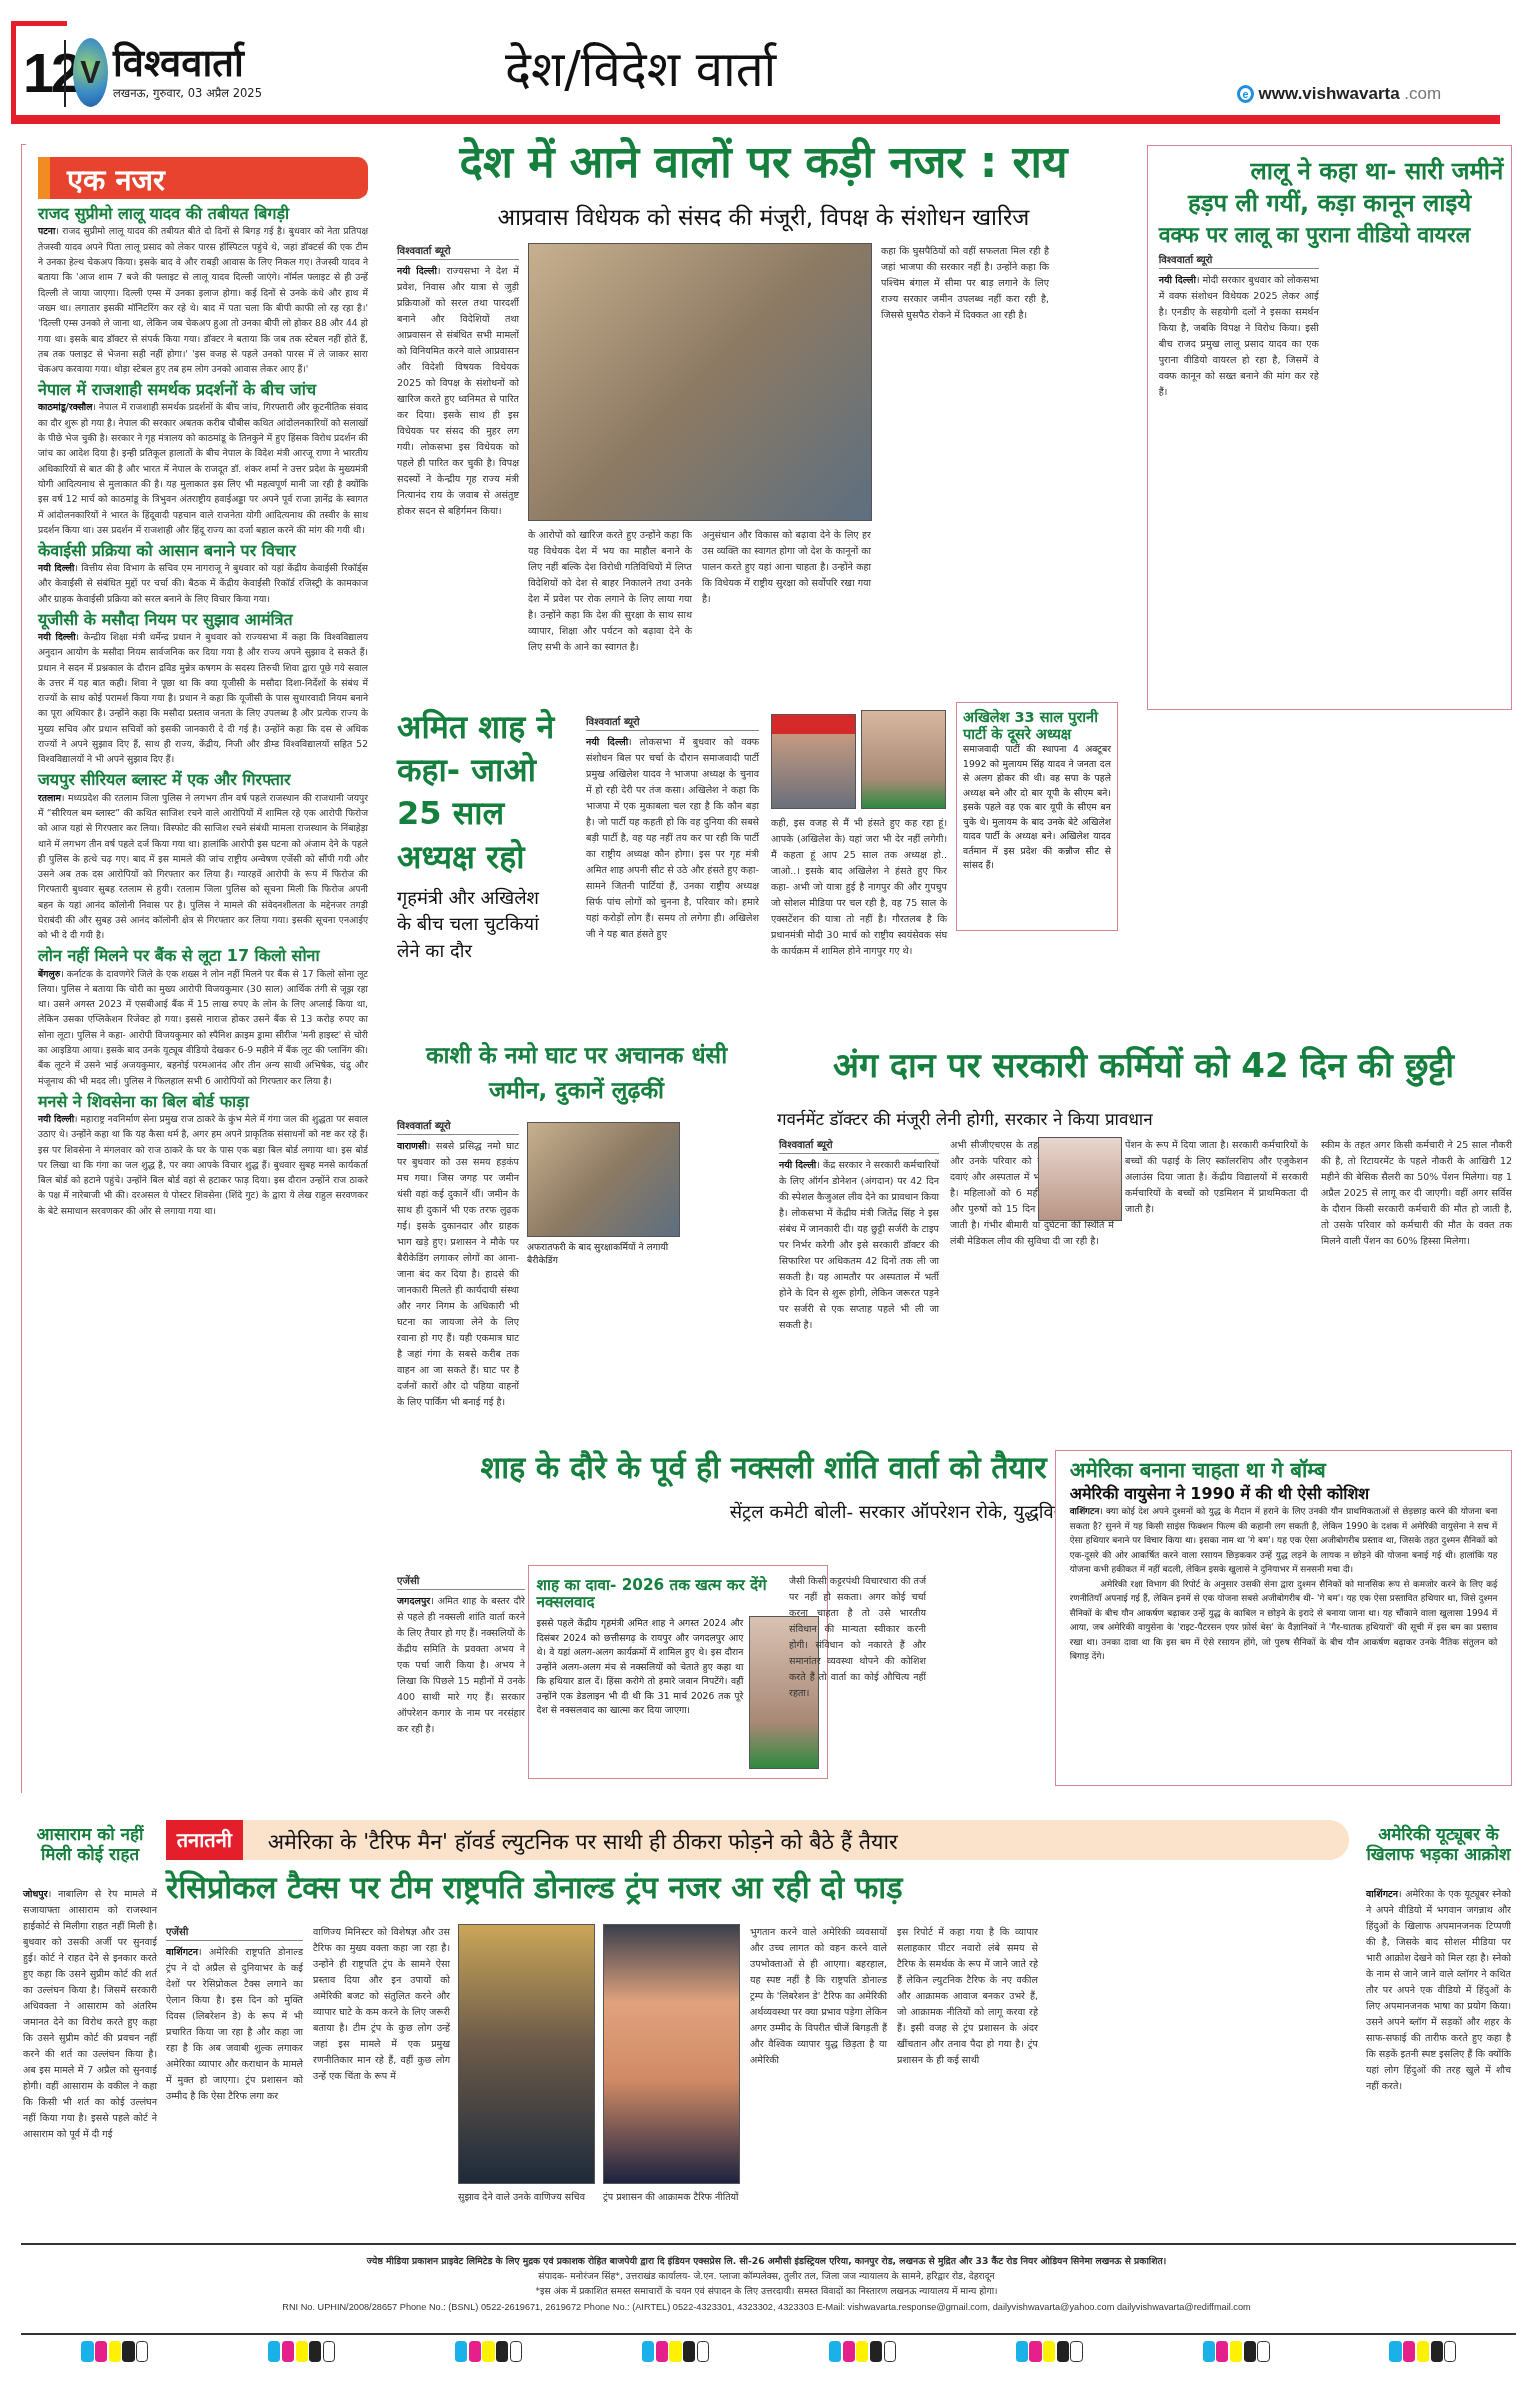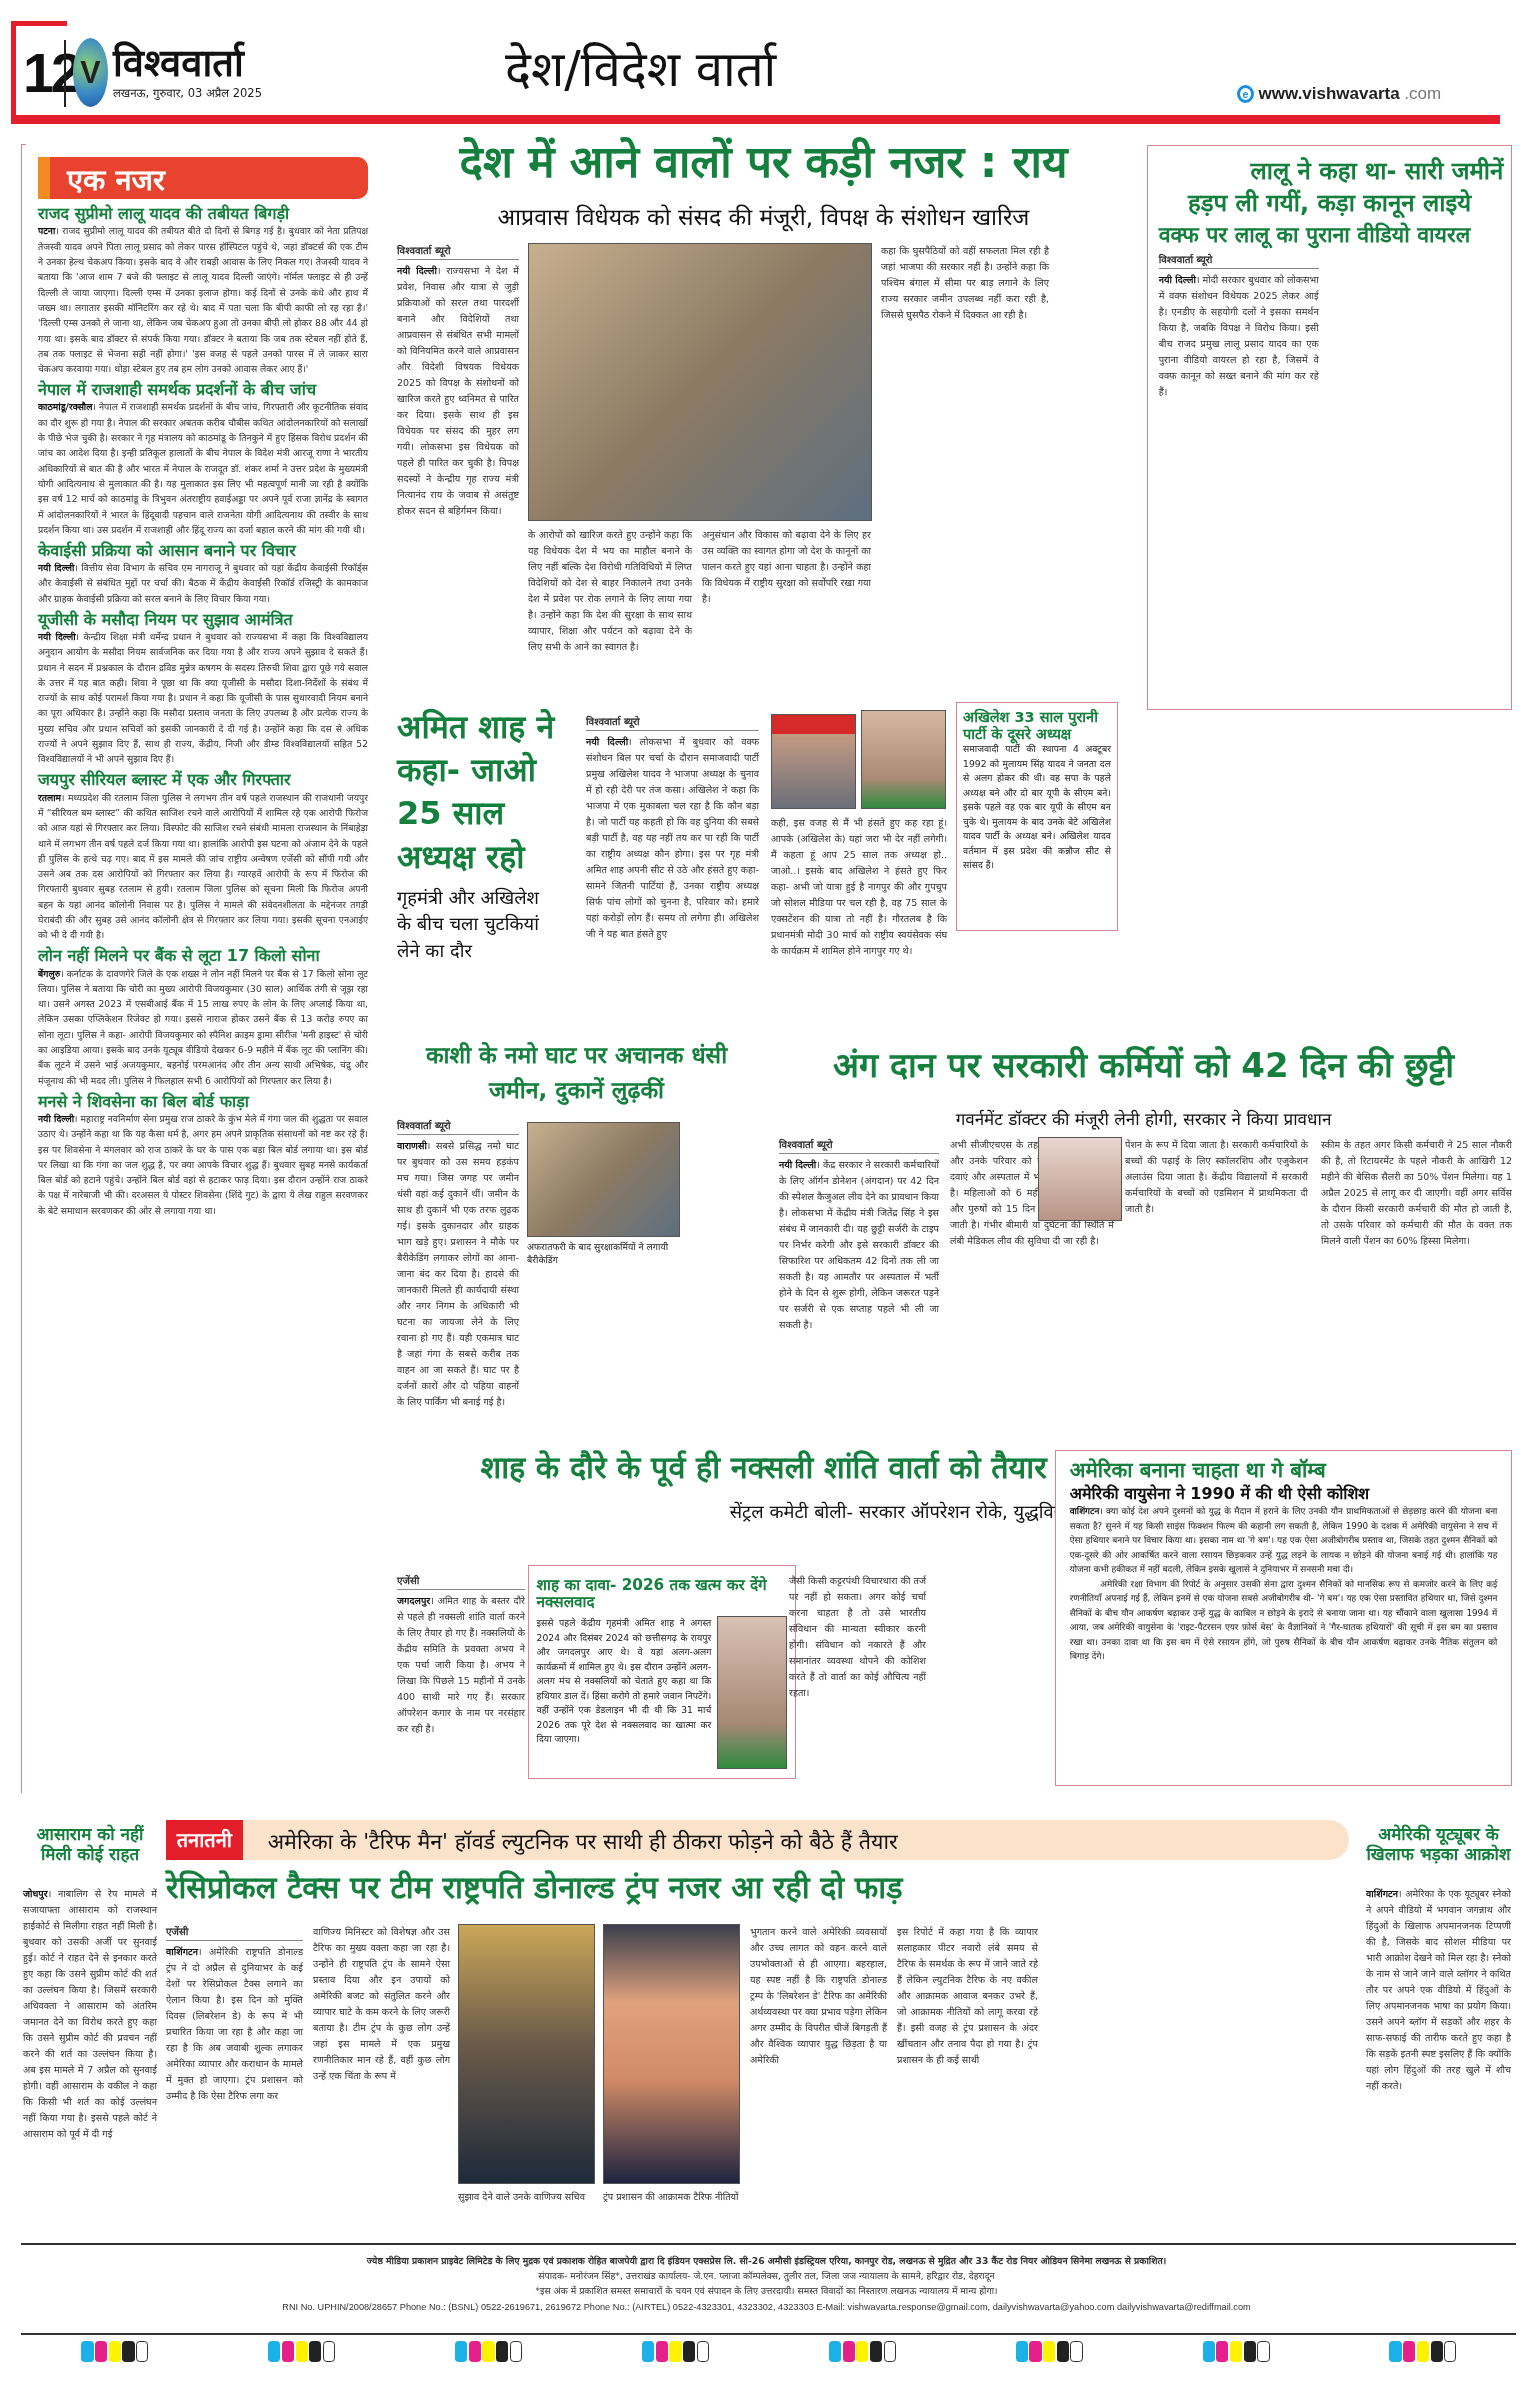--- a/index.html
+++ b/index.html
@@ -133,21 +133,21 @@
 
 <div class="abs hd" style="left:397px;top:1038px;width:359px;font-size:23px;text-align:center;line-height:1.5">काशी के नमो घाट पर अचानक धंसी जमीन, दुकानें लुढ़कीं</div>
 <div class="col" style="left:397px;top:1118px;width:122px">
   <div class="byline">विश्ववार्ता ब्यूरो</div>
   <p class="body"><b>वाराणसी</b>। <span>सबसे प्रसिद्ध नमो घाट पर बुधवार को उस समय हड़कंप मच गया। जिस जगह पर जमीन धंसी वहां कई दुकानें थीं। जमीन के साथ ही दुकानें भी एक तरफ लुढ़क गईं। इसके दुकानदार और ग्राहक भाग खड़े हुए। प्रशासन ने मौके पर बैरीकेडिंग लगाकर लोगों का आना-जाना बंद कर दिया है। हादसे की जानकारी मिलते ही कार्यदायी संस्था और नगर निगम के अधिकारी भी घटना का जायजा लेने के लिए रवाना हो गए हैं। यही एकमात्र घाट है जहां गंगा के सबसे करीब तक वाहन आ जा सकते हैं। घाट पर है दर्जनों कारों और दो पहिया वाहनों के लिए पार्किंग भी बनाई गई है।</span></p>
 </div>
 <div class="abs img" style="left:527px;top:1122px;width:153px;height:115px"></div>
 <div class="abs" style="left:527px;top:1240px;width:153px;font-size:9.2px;color:#222">अफरातफरी के बाद सुरक्षाकर्मियों ने लगायी बैरीकेडिंग</div>
 
 <div class="abs hd" style="left:777px;top:1046px;width:733px;font-size:34px;text-align:center">अंग दान पर सरकारी कर्मियों को 42 दिन की छुट्टी</div>
-<div class="abs" style="left:777px;top:1107px;width:733px;font-size:17px;text-align:center;color:#111">गवर्नमेंट डॉक्टर की मंजूरी लेनी होगी, सरकार ने किया प्रावधान</div>
+<div class="abs" style="left:777px;top:1107px;width:733px;font-size:17px;text-align:left;color:#111">गवर्नमेंट डॉक्टर की मंजूरी लेनी होगी, सरकार ने किया प्रावधान</div>
 <div class="col" style="left:779px;top:1137px;width:160px">
   <div class="byline">विश्ववार्ता ब्यूरो</div>
   <p class="body"><b>नयी दिल्ली</b>। <span>केंद्र सरकार ने सरकारी कर्मचारियों के लिए ऑर्गन डोनेशन (अंगदान) पर 42 दिन की स्पेशल कैजुअल लीव देने का प्रावधान किया है। लोकसभा में केंद्रीय मंत्री जितेंद्र सिंह ने इस संबंध में जानकारी दी। यह छुट्टी सर्जरी के टाइप पर निर्भर करेगी और इसे सरकारी डॉक्टर की सिफारिश पर अधिकतम 42 दिनों तक ली जा सकती है। यह आमतौर पर अस्पताल में भर्ती होने के दिन से शुरू होगी, लेकिन जरूरत पड़ने पर सर्जरी से एक सप्ताह पहले भी ली जा सकती है।</span></p>
 </div>
 <div class="col" style="left:950px;top:1137px;width:164px">
     <p class="body">अभी सीजीएचएस के तहत सरकारी कर्मचारियों और उनके परिवार को सस्ते दरों पर इलाज, दवाएं और अस्पताल में भर्ती की सुविधा मिलती है। महिलाओं को 6 महीने की मैटरनिटी लीव और पुरुषों को 15 दिन की पैटरनिटी लीव दी जाती है। गंभीर बीमारी या दुर्घटना की स्थिति में लंबी मेडिकल लीव की सुविधा दी जा रही है।</p>
   </div>
 <div class="abs img" style="left:1038px;top:1137px;width:84px;height:84px;background:linear-gradient(#e9d6cf,#b89586)"></div>
 <div class="col" style="left:1125px;top:1137px;width:183px">
     <p class="body">पेंशन के रूप में दिया जाता है। सरकारी कर्मचारियों के बच्चों की पढ़ाई के लिए स्कॉलरशिप और एजुकेशन अलाउंस दिया जाता है। केंद्रीय विद्यालयों में सरकारी कर्मचारियों के बच्चों को एडमिशन में प्राथमिकता दी जाती है।</p>
@@ -155,21 +155,21 @@
 <div class="col" style="left:1321px;top:1137px;width:191px">
     <p class="body">स्कीम के तहत अगर किसी कर्मचारी ने 25 साल नौकरी की है, तो रिटायरमेंट के पहले नौकरी के आखिरी 12 महीने की बेसिक सैलरी का 50% पेंशन मिलेगा। यह 1 अप्रैल 2025 से लागू कर दी जाएगी। वहीं अगर सर्विस के दौरान किसी सरकारी कर्मचारी की मौत हो जाती है, तो उसके परिवार को कर्मचारी की मौत के वक्त तक मिलने वाली पेंशन का 60% हिस्सा मिलेगा।</p>
   </div>
 
 <div class="abs hd" style="left:397px;top:1450px;width:733px;font-size:30.5px;text-align:center">शाह के दौरे के पूर्व ही नक्सली शांति वार्ता को तैयार</div>
 <div class="abs" style="left:397px;top:1498px;width:733px;font-size:18.3px;text-align:right;color:#111">सेंट्रल कमेटी बोली- सरकार ऑपरेशन रोके, युद्धविराम कर देंगे</div>
 <div class="col" style="left:397px;top:1573px;width:128px">
   <div class="byline">एजेंसी</div>
   <p class="body"><b>जगदलपुर</b>। <span>अमित शाह के बस्तर दौरे से पहले ही नक्सली शांति वार्ता करने के लिए तैयार हो गए हैं। नक्सलियों के केंद्रीय समिति के प्रवक्ता अभय ने एक पर्चा जारी किया है। अभय ने लिखा कि पिछले 15 महीनों में उनके 400 साथी मारे गए हैं। सरकार ऑपरेशन कगार के नाम पर नरसंहार कर रही है।</span></p>
 </div>
-<div class="abs box" style="left:528px;top:1565px;width:268px;height:214px;padding:10.7px 7.6px">
+<div class="abs box" style="left:528px;top:1565px;width:300px;height:214px;padding:10.7px 7.6px">
   <div class="hd" style="font-size:15.3px">शाह का दावा- 2026 तक खत्म कर देंगे नक्सलवाद</div>
   <div style="display:flex;gap:6.1px;margin-top:4.6px">
     <p class="body" style="font-size:9.2px;line-height:14.5px;color:#222;flex:1">इससे पहले केंद्रीय गृहमंत्री अमित शाह ने अगस्त 2024 और दिसंबर 2024 को छत्तीसगढ़ के रायपुर और जगदलपुर आए थे। वे यहां अलग-अलग कार्यक्रमों में शामिल हुए थे। इस दौरान उन्होंने अलग-अलग मंच से नक्सलियों को चेताते हुए कहा था कि हथियार डाल दें। हिंसा करोगे तो हमारे जवान निपटेंगे। वहीं उन्होंने एक डेडलाइन भी दी थी कि 31 मार्च 2026 तक पूरे देश से नक्सलवाद का खात्मा कर दिया जाएगा।</p>
     <div class="img" style="width:70px;height:153px;background:linear-gradient(#d8c2b3,#a88876 70%,#2f8a3f)"></div>
   </div>
 </div>
 <div class="col" style="left:789px;top:1573px;width:137px">
     <p class="body">जैसी किसी कट्टरपंथी विचारधारा की तर्ज पर नहीं हो सकता। अगर कोई चर्चा करना चाहता है तो उसे भारतीय संविधान की मान्यता स्वीकार करनी होगी। संविधान को नकारते हैं और समानांतर व्यवस्था थोपने की कोशिश करते हैं तो वार्ता का कोई औचित्य नहीं रहता।</p>
   </div>
 

